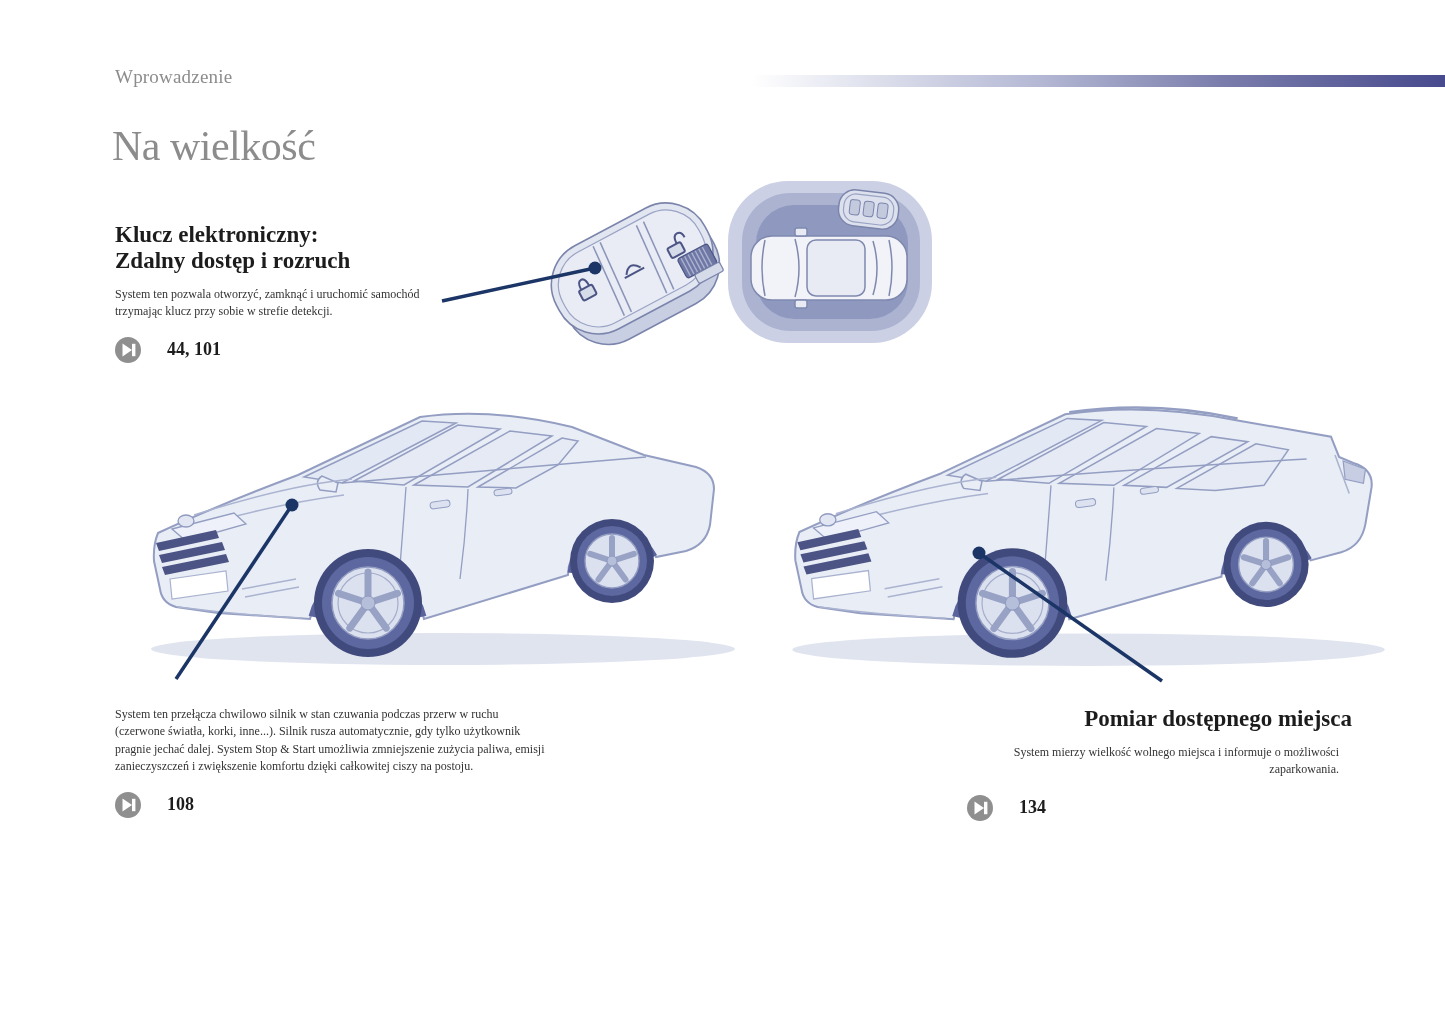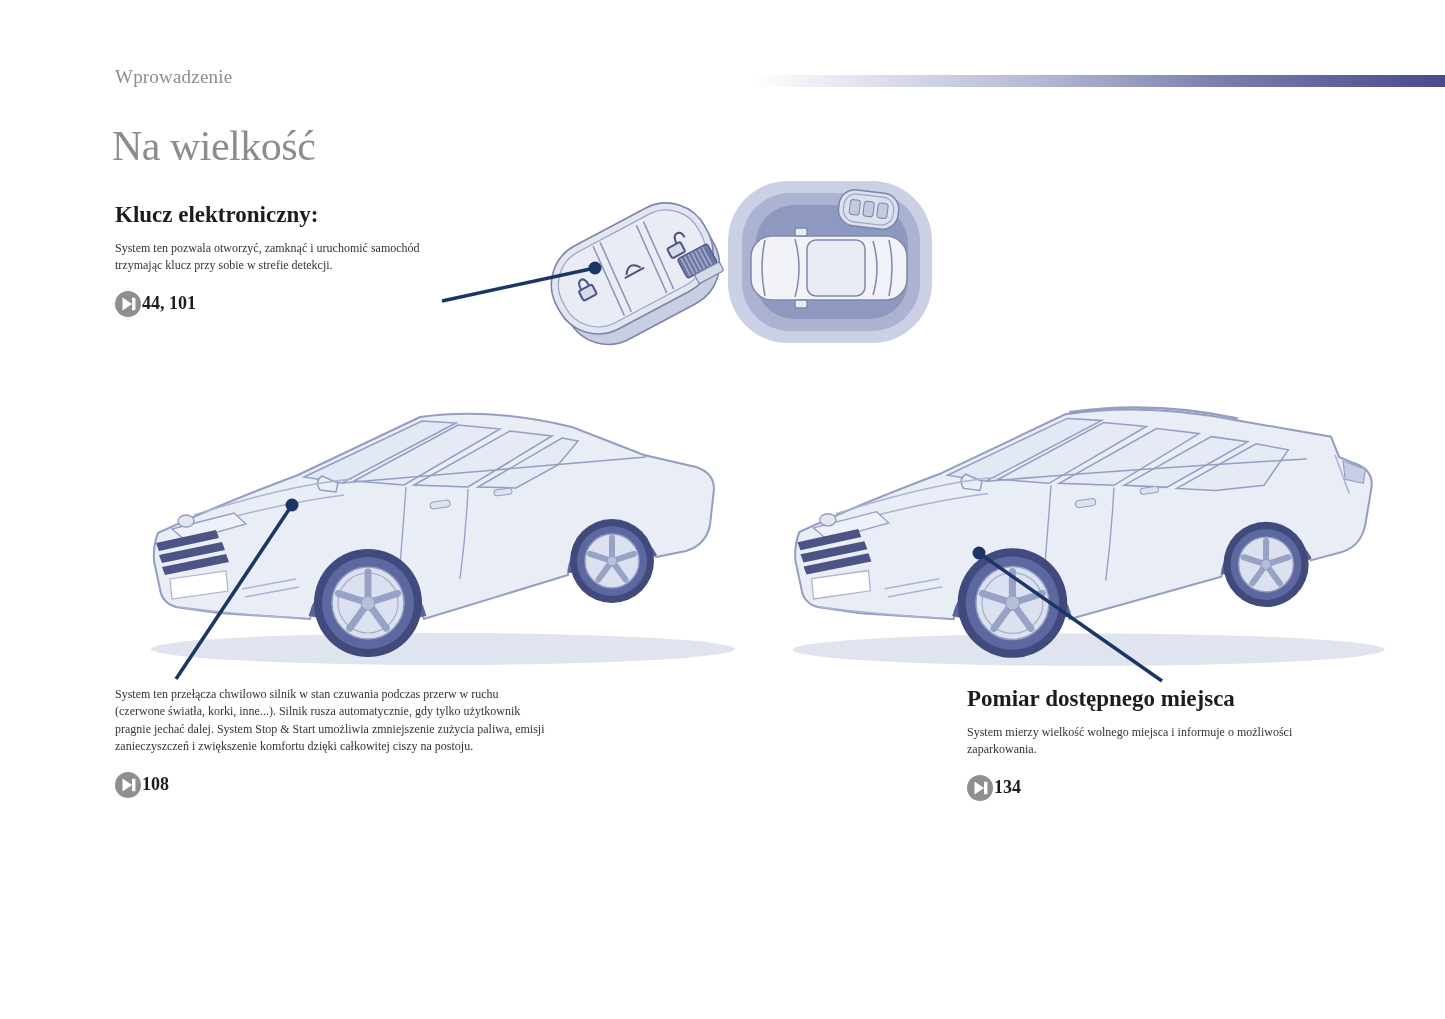--- a/index.html
+++ b/index.html
@@ -10,46 +10,47 @@
   .breadcrumb{
     position:absolute;left:115px;top:66px;font-size:19px;color:#8c8c8c;letter-spacing:.2px;
   }
   .header-bar{
     position:absolute;left:752px;top:75px;width:693px;height:12px;
     background:linear-gradient(90deg,#ffffff 0%,#e2e4ef 15%,#b3b7d3 42%,#7a7dab 68%,#474a8d 100%);
   }
   .title{
     position:absolute;left:112px;top:122px;margin:0;font-size:42px;font-weight:400;color:#8c8c8c;letter-spacing:-.5px;
   }
-  .sec{position:absolute;}
+  .sec{position:absolute;margin-top:20px;}
   .sec h2{margin:0 0 12px 0;font-size:23px;line-height:1.13;font-weight:700;color:#1c1c1c;}
   .sec p{margin:0;font-size:12px;line-height:1.45;color:#333333;}
   .sec-key{left:115px;top:202px;width:310px;}
   .sec-stop{left:115px;top:686px;width:440px;}
-  .sec-park{left:967px;top:686px;width:385px;}
-  .ref{display:flex;align-items:center;gap:1px;margin-top:16px;}
+  .sec-park{left:967px;top:686px;width:385px;text-align:right;}
+  .ref{display:flex;align-items:center;gap:26px;margin-top:16px;}
   .ref .num{font-size:18px;font-weight:700;color:#1c1c1c;}
   .pageno{
     position:absolute;left:44px;top:945px;font-size:19px;font-weight:700;color:#2f3170;
   }
   .illu{position:absolute;}
   .overlay{position:absolute;left:0;top:0;pointer-events:none;}
 </style>
 </head>
 <body>
 
 <div class="page">
 
   <div class="breadcrumb">Wprowadzenie</div>
   <div class="header-bar"></div>
   <h1 class="title">Na wielkość</h1>
 
   <section class="sec sec-key">
     <h2>
         <span style="display:block">Klucz elektroniczny:</span>
+        <span style="display:block">Zdalny dostęp i rozruch</span>
       </h2>
     <p>System ten pozwala otworzyć, zamknąć i uruchomić samochód trzymając klucz przy sobie w strefie detekcji.</p>
     <div class="ref">
       <svg width="26" height="26" viewBox="0 0 26 26">
         <circle cx="13" cy="13" r="13" fill="#8f8f8f"></circle>
         <polygon points="7.5,6.5 17,13 7.5,19.5" fill="#ffffff"></polygon>
         <rect x="17" y="6.8" width="3.4" height="12.4" fill="#ffffff"></rect>
       </svg>
       <span class="num">44, 101</span>
     </div>

